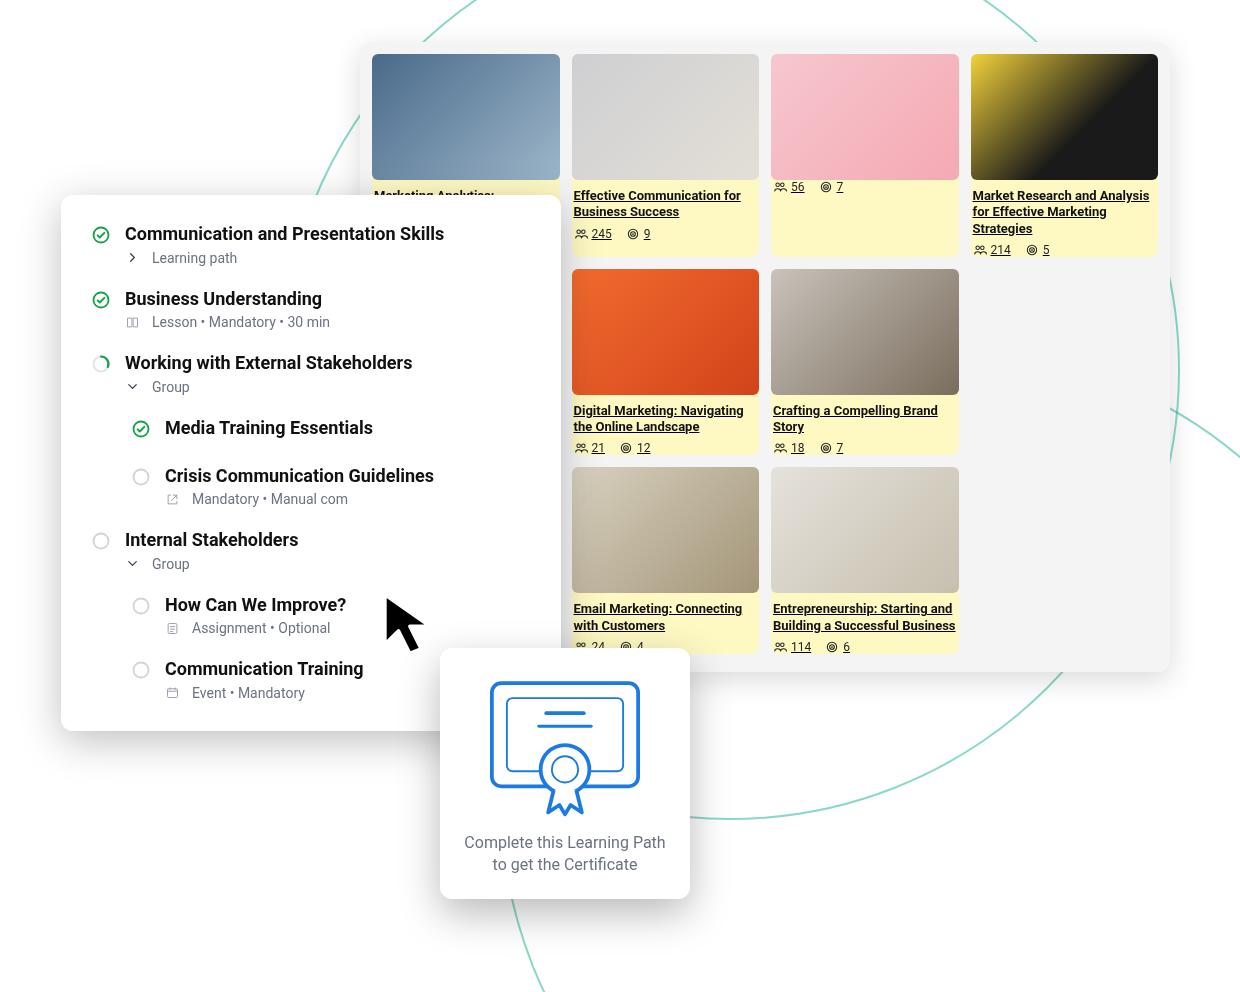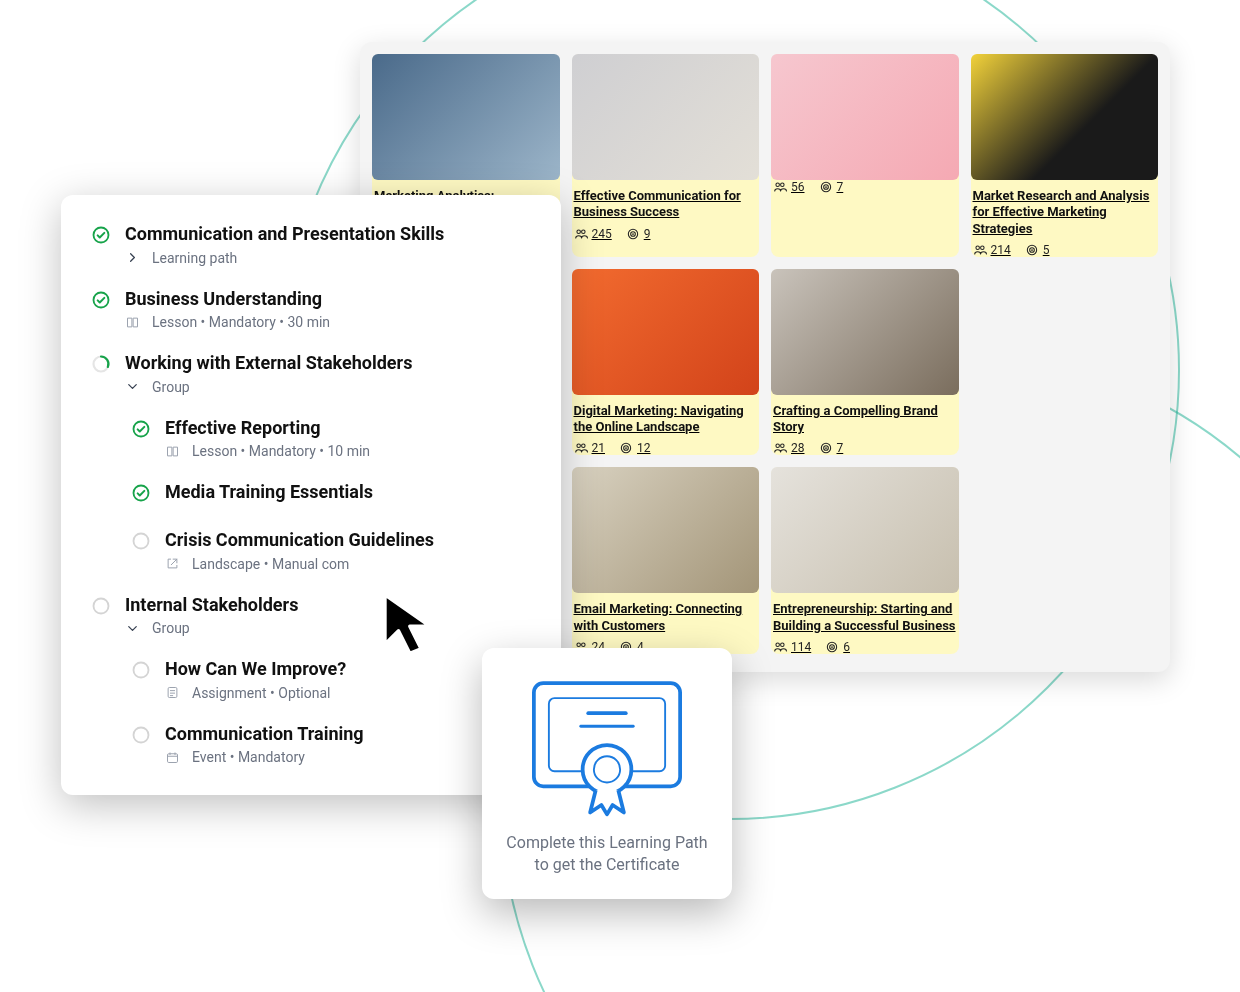--- a/index.html
+++ b/index.html
@@ -118,21 +118,20 @@
   .cert {
     position: absolute;
     left: 440px; top: 648px;
     width: 250px;
     background: #fff;
     border-radius: 12px;
     box-shadow: 0 14px 40px rgba(0,0,0,0.28);
     padding: 22px 18px 22px 18px;
     text-align: center;
     z-index: 40;
-    margin-left: 42px;
   }
   .cert svg { width: 170px; height: 150px; }
   .cert-text { font-size: 16px; color: #6b7280; line-height: 1.4; margin-top: 8px; }
 </style>
 </head>
 <body>
 
 <div class="bg-circle circle-1"></div>
 <div class="bg-circle circle-2"></div>
 <div class="bg-circle circle-3"></div>
@@ -243,21 +242,21 @@
         </div>
       </div>
       <div class="course">
         <div class="thumb t6"></div>
         <div class="course-title">Crafting a Compelling Brand Story</div>
         <div class="stats">
           <span class="stat">
             <svg viewBox="0 0 24 24">
               <path d="M8 11a3 3 0 100-6 3 3 0 000 6zm8 0a3 3 0 100-6 3 3 0 000 6zM3 19c0-2.5 2.5-4 5-4s5 1.5 5 4m0 0c0-2.5 2.5-4 5-4s5 1.5 5 4" fill="none" stroke="#222" stroke-width="1.8" stroke-linecap="round"></path>
             </svg>
-            <span>28</span>
+            <span>18</span>
           </span>
           <span class="stat">
             <svg viewBox="0 0 24 24">
               <circle cx="12" cy="12" r="8" fill="none" stroke="#222" stroke-width="1.8"></circle>
               <circle cx="12" cy="12" r="4" fill="none" stroke="#222" stroke-width="1.8"></circle>
               <circle cx="12" cy="12" r="1.5" fill="#222"></circle>
             </svg>
             <span>7</span>
           </span>
         </div>
@@ -356,49 +355,34 @@
             <span>Group</span>
           </div>
         </div>
       </div>
       <div class="lp-item lp-child">
         <div class="lp-status"><svg width="20" height="20" viewBox="0 0 24 24">
             <circle cx="12" cy="12" r="9" fill="none" stroke="#17a34a" stroke-width="2.2"></circle>
             <path d="M8 12.5l2.5 2.5L16 9.5" fill="none" stroke="#17a34a" stroke-width="2.4" stroke-linecap="round" stroke-linejoin="round"></path>
           </svg></div>
         <div class="lp-body">
-          <div class="lp-title">Effective Reporting</div>
-          <div class="lp-meta">
-            <svg viewBox="0 0 24 24">
-              <path d="M4 5h7v14H4zM13 5h7v14h-7z" fill="none" stroke="#9ca3af" stroke-width="1.6"></path>
-            </svg>
-            <span>Lesson • Mandatory • 10 min</span>
-          </div>
+          <div class="lp-title">Media Training Essentials</div>
         </div>
       </div>
       <div class="lp-item lp-child">
         <div class="lp-status"><svg width="20" height="20" viewBox="0 0 24 24">
-            <circle cx="12" cy="12" r="9" fill="none" stroke="#17a34a" stroke-width="2.2"></circle>
-            <path d="M8 12.5l2.5 2.5L16 9.5" fill="none" stroke="#17a34a" stroke-width="2.4" stroke-linecap="round" stroke-linejoin="round"></path>
-          </svg></div>
-        <div class="lp-body">
-          <div class="lp-title">Media Training Essentials</div>
-        </div>
-      </div>
-      <div class="lp-item lp-child">
-        <div class="lp-status"><svg width="20" height="20" viewBox="0 0 24 24">
             <circle cx="12" cy="12" r="9" fill="none" stroke="#d4d4d4" stroke-width="2.2"></circle>
           </svg></div>
         <div class="lp-body">
           <div class="lp-title">Crisis Communication Guidelines</div>
           <div class="lp-meta">
             <svg viewBox="0 0 24 24">
               <path d="M9 5H5v14h14v-4M13 5h6v6M19 5l-9 9" fill="none" stroke="#9ca3af" stroke-width="1.6" stroke-linecap="round"></path>
             </svg>
-            <span>Landscape • Manual com</span>
+            <span>Mandatory • Manual com</span>
           </div>
         </div>
       </div>
       <div class="lp-item">
         <div class="lp-status"><svg width="20" height="20" viewBox="0 0 24 24">
             <circle cx="12" cy="12" r="9" fill="none" stroke="#d4d4d4" stroke-width="2.2"></circle>
           </svg></div>
         <div class="lp-body">
           <div class="lp-title">Internal Stakeholders</div>
           <div class="lp-meta">

